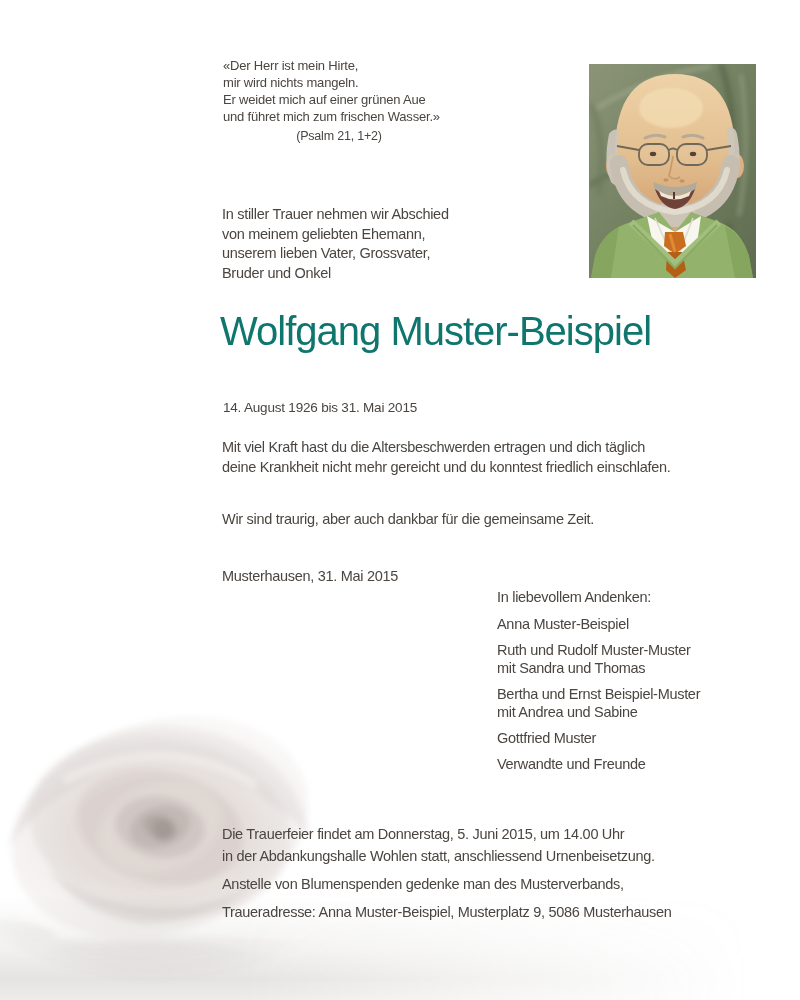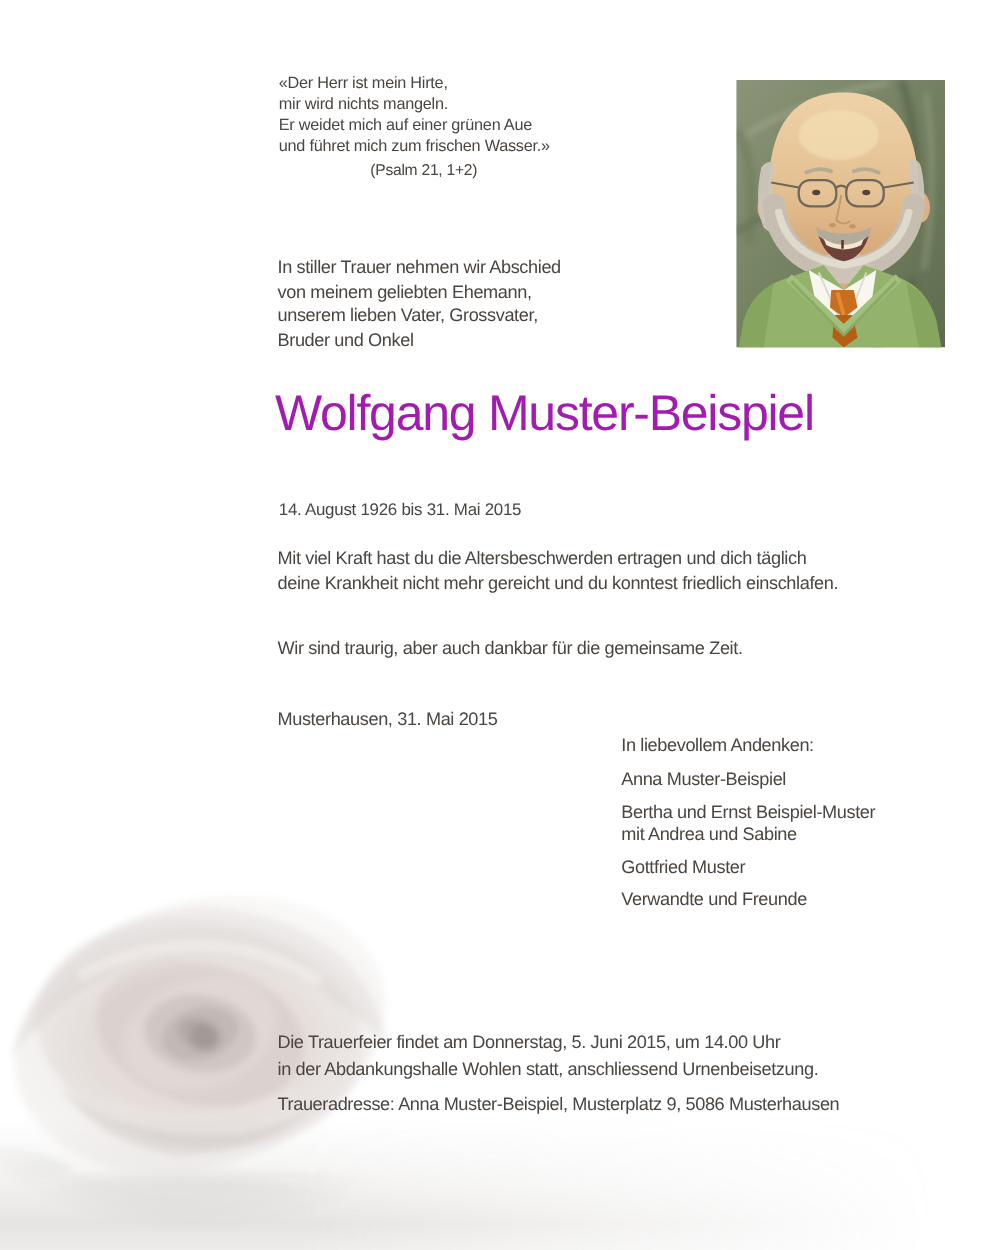--- a/index.html
+++ b/index.html
@@ -25,21 +25,21 @@
   
   .photo{position:absolute;left:589px;top:64px;width:167px;height:214px;display:block;}
   
   .tline{white-space:nowrap;}
   .quote{position:absolute;left:223px;top:57px;font-size:13px;line-height:17px;letter-spacing:-.2px;width:232px;}
   .qattr{margin-top:3px;text-align:center;font-size:12.5px;}
   .intro{position:absolute;left:222px;top:205px;font-size:14.5px;line-height:19.5px;letter-spacing:-.3px;}
   .name{
     position:absolute;left:220px;top:309px;margin:0;
     font-size:40px;font-weight:400;letter-spacing:-1px;line-height:1.1;
-    color:#a21caf;white-space:nowrap;
+    color:#0f766e;white-space:nowrap;
   }
   .dates{position:absolute;left:223px;top:372px;font-size:13.5px;letter-spacing:-.2px;margin-top:28px;}
   .eulogy1{position:absolute;left:222px;top:437px;font-size:14.5px;line-height:20px;letter-spacing:-.3px;}
   .eulogy2{position:absolute;left:222px;top:511px;font-size:14.5px;letter-spacing:-.3px;white-space:nowrap;}
   .dateline{position:absolute;left:222px;top:568px;font-size:14.5px;letter-spacing:-.3px;white-space:nowrap;}
   .mourners{position:absolute;left:497px;top:588px;font-size:14.5px;line-height:18px;letter-spacing:-.3px;}
   .m-head{margin-bottom:9px;white-space:nowrap;}
   .m-entry{margin-bottom:8px;white-space:nowrap;}
   .funeral{position:absolute;left:222px;top:824px;font-size:14.5px;line-height:21.5px;letter-spacing:-.3px;}
   .f-para{margin:0 0 6.5px 0;}
@@ -177,36 +177,41 @@
   <div class="eulogy2">Wir sind traurig, aber auch dankbar für die gemeinsame Zeit.</div>
 
   <div class="dateline">Musterhausen, 31. Mai 2015</div>
 
   <div class="mourners">
     <div class="m-head">In liebevollem Andenken:</div>
     <div class="m-entry">
       <div class="tline">Anna Muster-Beispiel</div>
     </div>
     <div class="m-entry">
+      <div class="tline">Ruth und Rudolf Muster-Muster</div>
+      <div class="tline">mit Sandra und Thomas</div>
+    </div>
+    <div class="m-entry">
       <div class="tline">Bertha und Ernst Beispiel-Muster</div>
       <div class="tline">mit Andrea und Sabine</div>
     </div>
     <div class="m-entry">
       <div class="tline">Gottfried Muster</div>
     </div>
     <div class="m-entry">
       <div class="tline">Verwandte und Freunde</div>
     </div>
   </div>
 
   <div class="funeral">
     <div class="f-para">
       <div class="tline">Die Trauerfeier findet am Donnerstag, 5. Juni 2015, um 14.00 Uhr</div>
       <div class="tline">in der Abdankungshalle Wohlen statt, anschliessend Urnenbeisetzung.</div>
     </div>
     <div class="f-para">
+      <div class="tline">Anstelle von Blumenspenden gedenke man des Musterverbands,</div>
     </div>
     <div class="f-para">
       <div class="tline">Traueradresse: Anna Muster-Beispiel, Musterplatz 9, 5086 Musterhausen</div>
     </div>
   </div>
 
 </div>
 
 </body></html>

